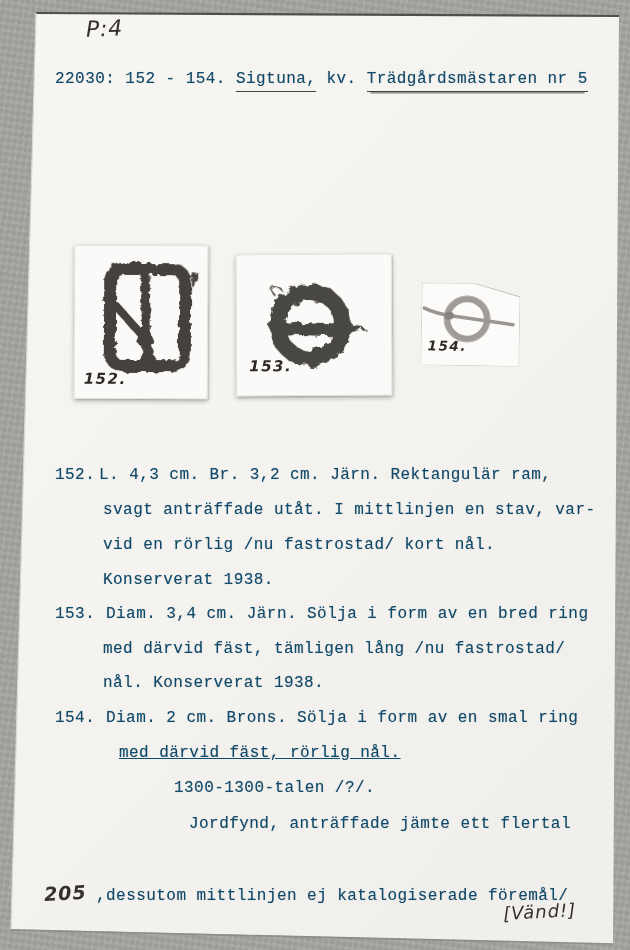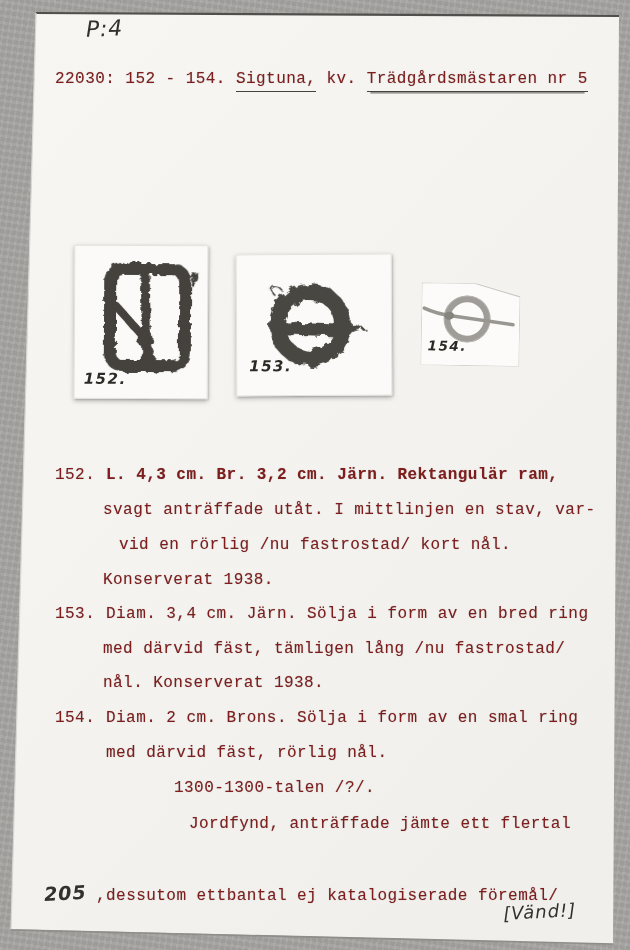--- a/index.html
+++ b/index.html
@@ -12,21 +12,21 @@
     background:#a7a6a3;
   }
   .stage::before{content:"";position:absolute;inset:0;pointer-events:none;
     background-image:
       repeating-linear-gradient(8deg, rgba(255,255,255,.035) 0 3px, rgba(0,0,0,.035) 3px 7px),
       repeating-linear-gradient(98deg, rgba(255,255,255,.03) 0 2px, rgba(0,0,0,.028) 2px 6px);
   }
   .card-svg{position:absolute;left:0;top:0;}
   .type{
     position:absolute;font-size:16px;line-height:18px;letter-spacing:.45px;
-    color:#7f1d1d;white-space:pre;
+    color:#0c4a6e;white-space:pre;
     text-shadow:0 0 1px rgba(61,59,56,.4);
   }
   .u{border-bottom:1.7px solid #45433f;padding-bottom:2.5px;}
   .u2{box-shadow:0 5px 0 -3.4px rgba(69,67,63,.55);}
   .hand{
     position:absolute;font-family:"DejaVu Sans",sans-serif;font-style:italic;
     color:#34312c;white-space:pre;letter-spacing:1px;
   }
   .photo{
     position:absolute;background:#fbfaf8;
@@ -107,35 +107,35 @@
       <polygon points="0,0 53,0 99,13 99,83 0,83" fill="none" stroke="#c9c8c4" stroke-width="1.5"></polygon>
       <circle cx="46" cy="36" r="20" fill="none" stroke="#a09d98" stroke-width="6.5"></circle>
       <circle cx="46" cy="36" r="23" fill="none" stroke="#b9b6b1" stroke-width="1"></circle>
       <path d="M3,26 C12,30 20,32 30,33 L92,41" stroke="#9a9792" stroke-width="3.5" fill="none" stroke-linecap="round"></path>
       <ellipse cx="28" cy="33" rx="5" ry="4" fill="#87847f"></ellipse>
     </svg>
     <span class="label" style="left:7px;top:55px;font-size:13.5px;">154.</span>
   </div>
 
   <div class="type" style="left:55px;top:466px;">152.</div>
-  <div class="type" style="left:106px;top:466px;font-weight:bold;">L. 4,3 cm. Br. 3,2 cm. Järn. Rektangulär ram,</div>
+  <div class="type" style="left:99px;top:466px;">L. 4,3 cm. Br. 3,2 cm. Järn. Rektangulär ram,</div>
   <div class="type" style="left:103px;top:501px;">svagt anträffade utåt. I mittlinjen en stav, var-</div>
-  <div class="type" style="left:103px;top:536px;margin-left:16px;">vid en rörlig /nu fastrostad/ kort nål.</div>
+  <div class="type" style="left:103px;top:536px;">vid en rörlig /nu fastrostad/ kort nål.</div>
   <div class="type" style="left:103px;top:571px;">Konserverat 1938.</div>
 
   <div class="type" style="left:55px;top:605px;">153.</div>
   <div class="type" style="left:106px;top:605px;">Diam. 3,4 cm. Järn. Sölja i form av en bred ring</div>
   <div class="type" style="left:103px;top:640px;">med därvid fäst, tämligen lång /nu fastrostad/</div>
   <div class="type" style="left:103px;top:674px;">nål. Konserverat 1938.</div>
 
   <div class="type" style="left:55px;top:709px;">154.</div>
   <div class="type" style="left:106px;top:709px;">Diam. 2 cm. Brons. Sölja i form av en smal ring</div>
-  <div class="type" style="left:106px;top:744px;">med därvid fäst, rörlig nål.</div>
+  <div class="type" style="left:119px;top:744px;text-decoration:underline;">med därvid fäst, rörlig nål.</div>
 
   <div class="type" style="left:174px;top:779px;">1300-1300-talen /?/.</div>
   <div class="type" style="left:189px;top:815px;">Jordfynd, anträffade jämte ett flertal</div>
 
   <div class="hand" style="left:44px;top:882px;font-size:19px;font-weight:600;transform:rotate(-3deg);">205</div>
-  <div class="type" style="left:96px;top:887px;">,dessutom ettbantal ej katalogiserade föremål/</div>
+  <div class="type" style="left:96px;top:887px;">,dessutom mittlinjen ej katalogiserade föremål/</div>
 
   <div class="hand" style="left:503px;top:901px;font-size:18px;transform:rotate(-3deg);">[Vänd!]</div>
 
 </div>
 
 </body></html>

